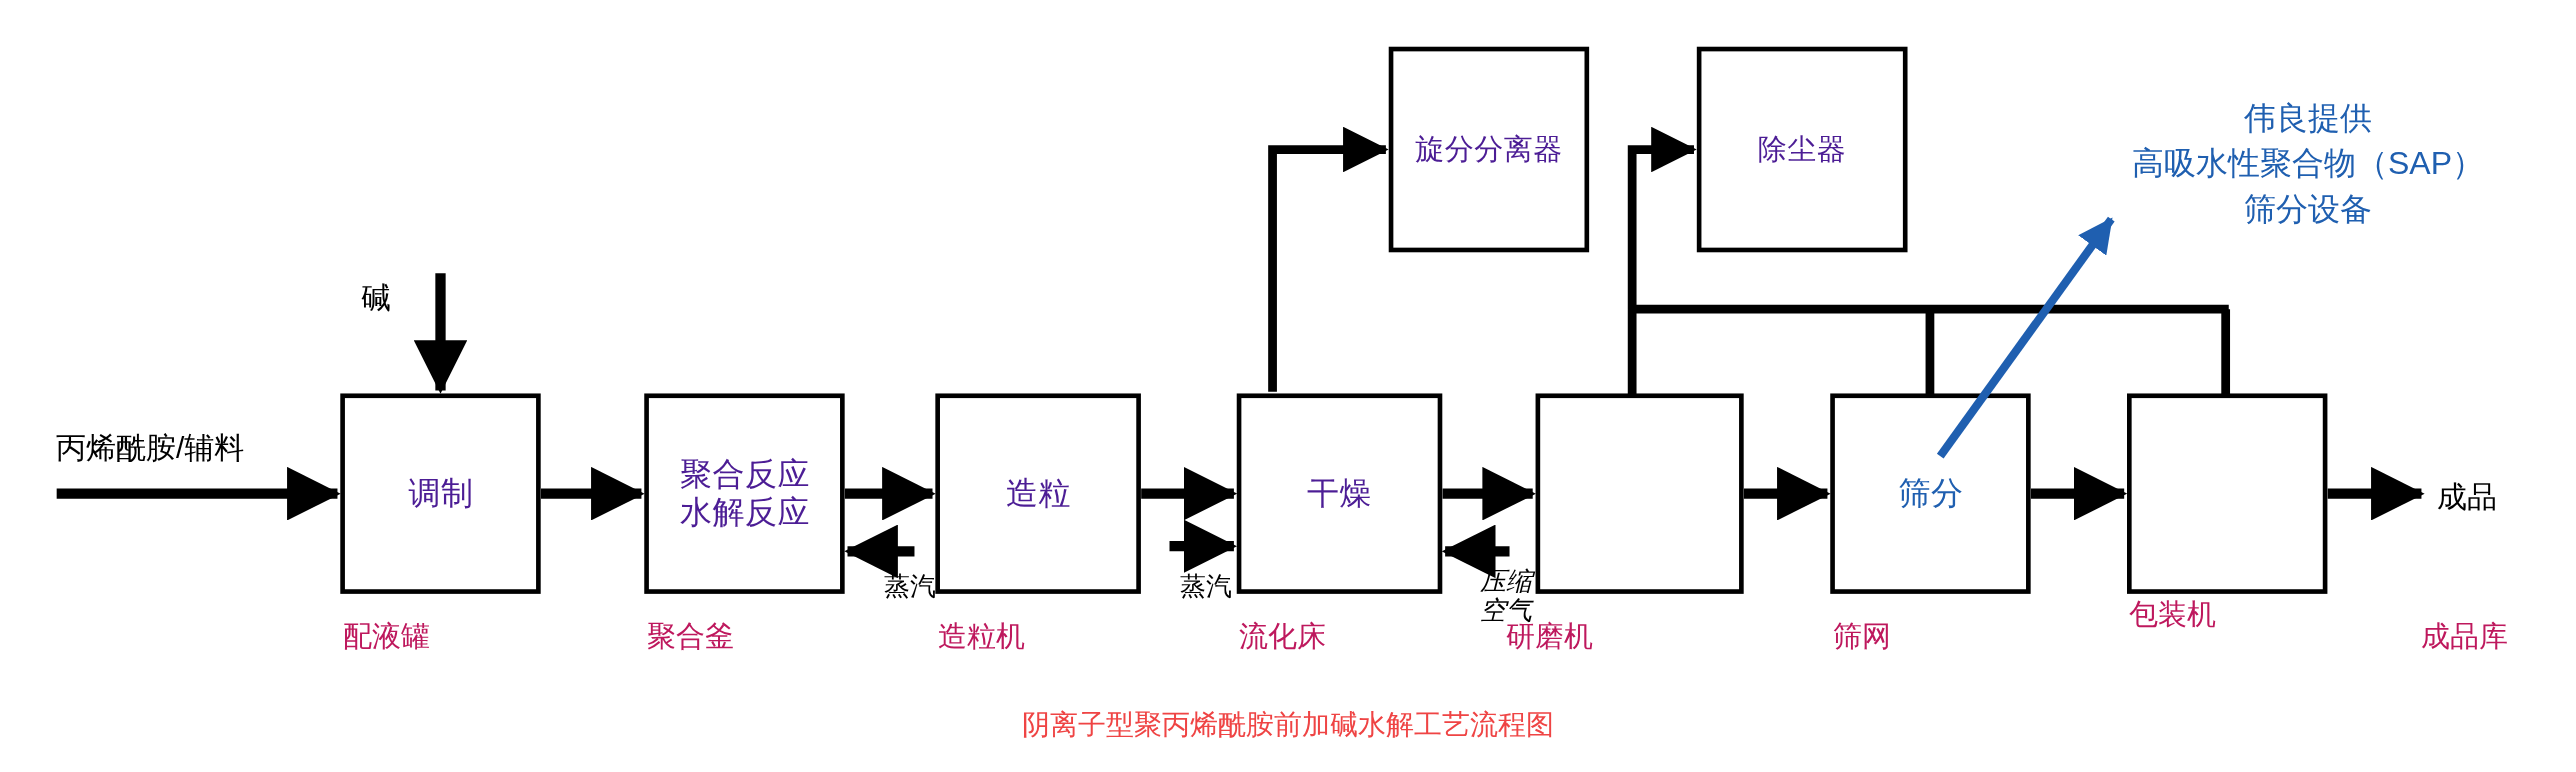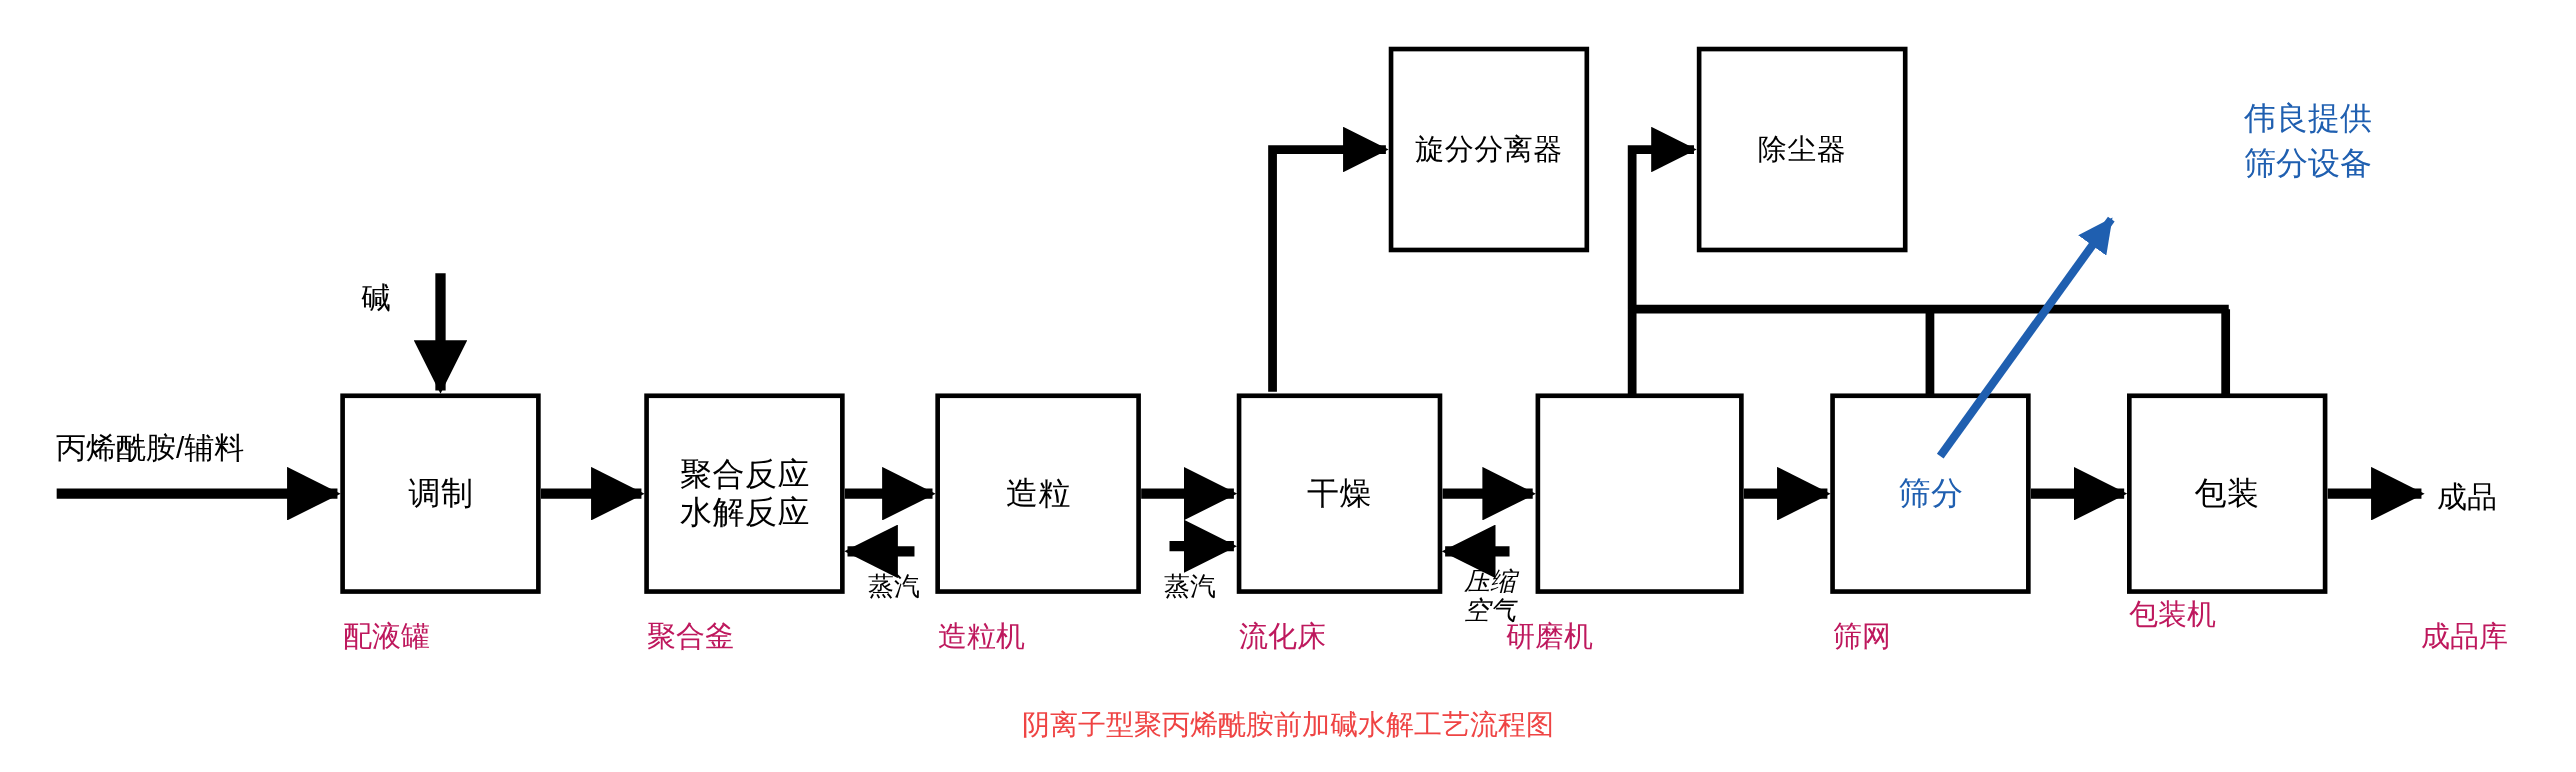--- a/index.html
+++ b/index.html
@@ -11,21 +11,21 @@
     overflow:hidden;
     font-family:"Liberation Sans","DejaVu Sans",sans-serif;
   }
   #flow-svg{position:absolute;left:0;top:0;width:2576px;height:773px;}
 
   .node-label{
     position:absolute;
     display:flex;align-items:center;justify-content:center;
     flex-direction:column;
     text-align:center;
-    color:#000000;
+    color:#4c1d95;
     font-size:32px;
     line-height:1.18;
     letter-spacing:0.5px;
     white-space:nowrap;
     pointer-events:none;
   }
   .node-label.blue{color:#1F5FB0;}
   .node-label.small{font-size:29px;}
 
   .equip-label{
@@ -36,20 +36,21 @@
     line-height:1.1;
     white-space:nowrap;
   }
   .stream-label{
     position:absolute;
     text-align:center;
     color:#000000;
     font-size:26px;
     line-height:1.12;
     white-space:nowrap;
+    padding-left:16px;
   }
   .io-label{
     position:absolute;
     text-align:left;
     color:#000000;
     font-size:30px;
     white-space:nowrap;
   }
   .annotation{
     position:absolute;
@@ -135,21 +136,20 @@
   <div class="node-label" style="left:343px;top:396px;width:196px;height:196px;">调制</div>
 
   <div class="node-label" style="left:647px;top:396px;width:196px;height:196px;">
     <span class="lbl-line">聚合反应</span>
     <span class="lbl-line">水解反应</span>
   </div>
 
   <div class="node-label" style="left:938px;top:396px;width:201px;height:196px;">造粒</div>
   <div class="node-label" style="left:1239px;top:396px;width:201px;height:196px;">干燥</div>
   <div class="node-label blue" style="left:1833px;top:396px;width:196px;height:196px;">筛分</div>
-  <div class="node-label" style="left:2129px;top:396px;width:196px;height:196px;">包装</div>
 
   <div class="node-label small" style="left:1391px;top:49px;width:196px;height:201px;">旋分分离器</div>
   <div class="node-label small" style="left:1699px;top:49px;width:206px;height:201px;">除尘器</div>
 
   <div class="equip-label" style="left:343px;top:621px;width:196px;">配液罐</div>
   <div class="equip-label" style="left:647px;top:621px;width:196px;">聚合釜</div>
   <div class="equip-label" style="left:938px;top:621px;width:201px;">造粒机</div>
   <div class="equip-label" style="left:1239px;top:621px;width:201px;">流化床</div>
   <div class="equip-label" style="left:1506px;top:621px;width:204px;">研磨机</div>
   <div class="equip-label" style="left:1833px;top:621px;width:196px;">筛网</div>
@@ -157,19 +157,20 @@
 
   <div class="stream-label" style="left:845px;top:572px;width:98px;">蒸汽</div>
   <div class="stream-label" style="left:1141px;top:572px;width:98px;">蒸汽</div>
   <div class="stream-label" style="left:1445px;top:567px;width:90px;font-style:italic;">
     <span class="lbl-line">压缩</span>
     <span class="lbl-line">空气</span>
   </div>
 
   <div class="annotation" style="left:2040px;top:49px;width:536px;margin-top:47px;">
     <span class="lbl-line">伟良提供</span>
+    <span class="lbl-line">高吸水性聚合物（SAP）</span>
     <span class="lbl-line">筛分设备</span>
   </div>
 
   <div class="caption" style="left:0px;top:706px;width:2576px;">阴离子型聚丙烯酰胺前加碱水解工艺流程图</div>
 
 </div>
 
 
 </body></html>

